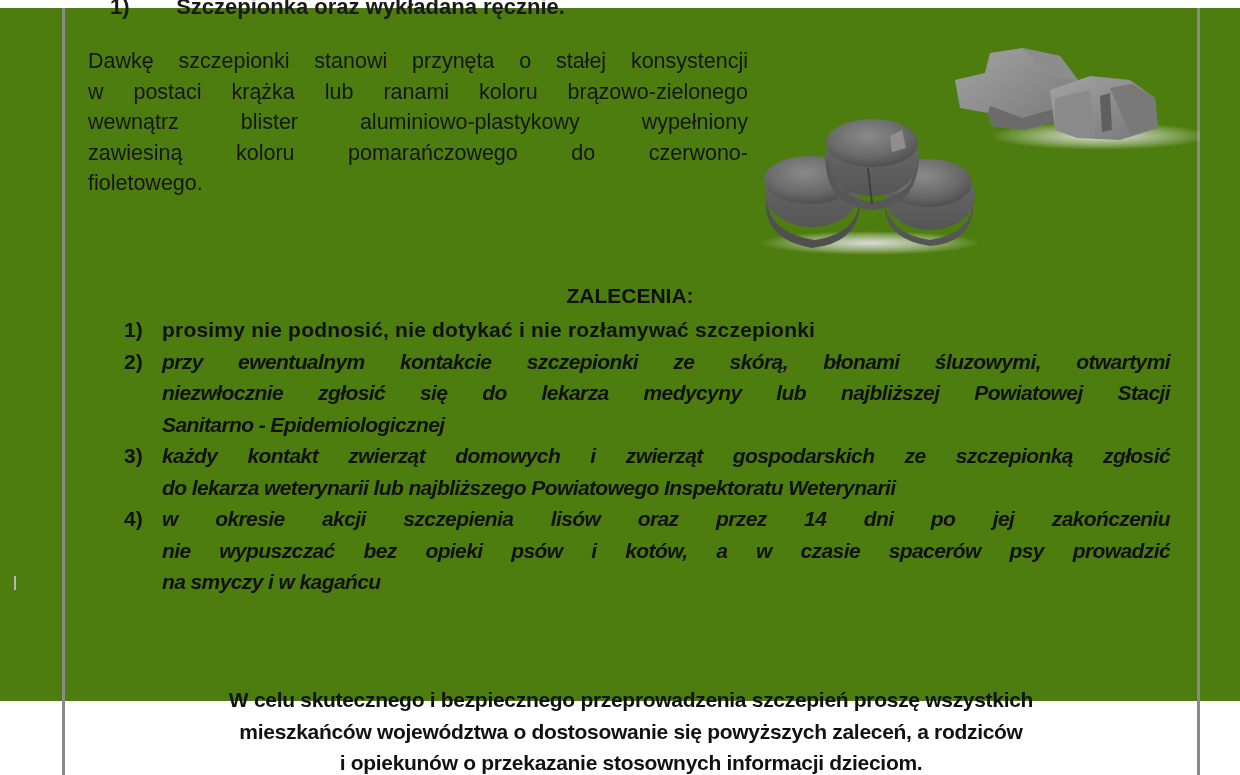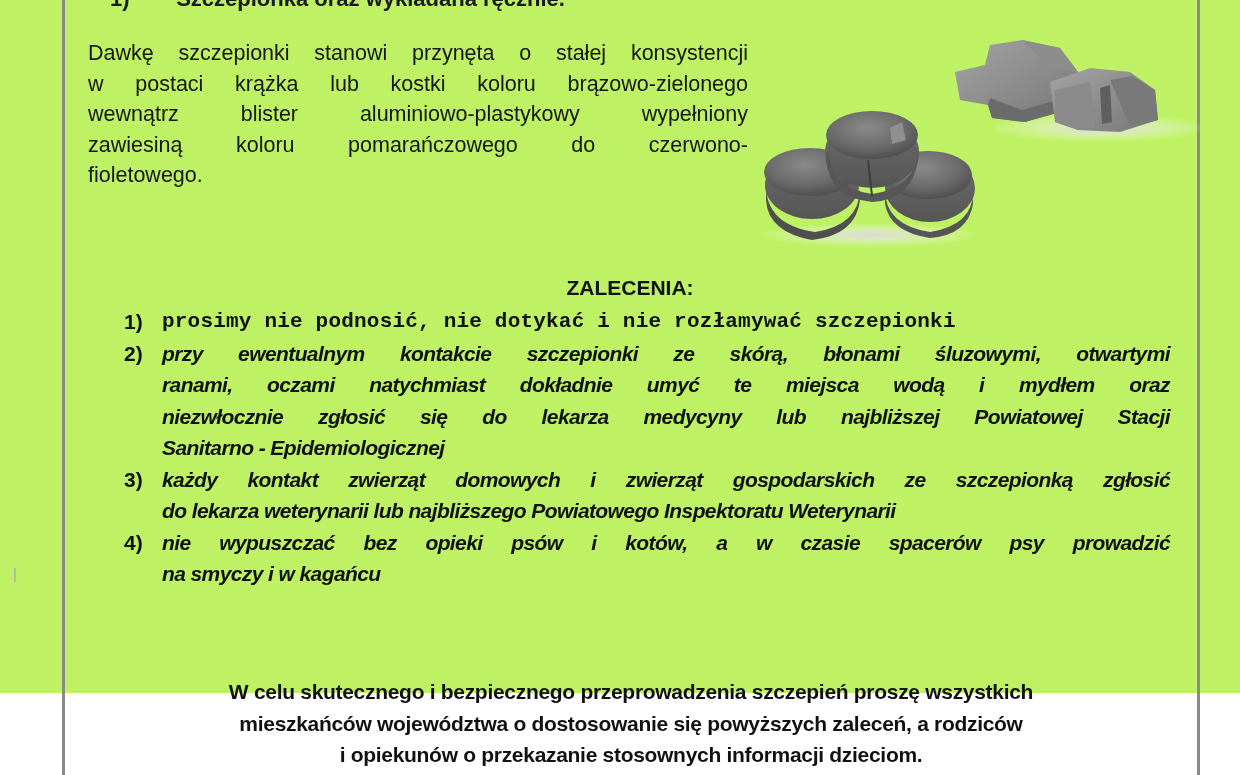--- a/index.html
+++ b/index.html
@@ -10,24 +10,24 @@
     body {
       width: 1240px;
       height: 775px;
       position: relative;
       overflow: hidden;
       font-family: "Liberation Sans", sans-serif;
       color: #1a1a1a;
     }
     .page {
       position: absolute;
-      left: 0; top: 0;
+      left: 0; top: 8px;
       width: 1240px;
       height: 693px;
-      background: #bef264;
+      background: #4d7c0f;
     }
     .border-left, .border-right {
       position: absolute;
       top: 0;
       height: 775px;
       width: 3px;
       background: #8a8a8a;
     }
     .border-left { left: 62px; }
     .border-right { left: 1197px; }
@@ -124,21 +124,21 @@
     }
     .rec-item .rec-line.last { text-align-last: left; }
     .rec-item.narrow {
       font-stretch: condensed;
     }
     .rec-item.narrow .rec-line {
       letter-spacing: -0.6px;
       font-style: italic;
     }
     .rec-item.item-1 { margin-bottom: 0; }
-    .rec-item.item-1 .rec-line { letter-spacing: 0.2px; font-family: Liberation Mono, monospace; }
+    .rec-item.item-1 .rec-line { letter-spacing: 0.2px; }
 
     
     .closing {
       position: absolute;
       left: 0;
       width: 1262px;
       top: 676px;
       text-align: center;
       font-size: 21px;
       font-weight: bold;
@@ -156,21 +156,21 @@
   <div class="border-right"></div>
   <div class="scan-mark"></div>
 
   <div class="clipped-line">
     <span class="num">1)</span>
     <span>Szczepionka oraz wykładana ręcznie.</span>
   </div>
 
   <div class="intro">
     <span class="line">Dawkę szczepionki stanowi przynęta o stałej konsystencji</span>
-    <span class="line">w postaci krążka lub kostki koloru brązowo-zielonego</span>
+    <span class="line">w postaci krążka lub ranami koloru brązowo-zielonego</span>
     <span class="line">wewnątrz blister aluminiowo-plastykowy wypełniony</span>
     <span class="line">zawiesiną koloru pomarańczowego do czerwono-</span>
     <span class="line last">fioletowego.</span>
   </div>
 
   <svg class="bait-image" viewBox="0 0 440 240" xmlns="http://www.w3.org/2000/svg">
     <defs>
       <radialGradient id="gDisc" cx="45%" cy="35%" r="70%">
         <stop offset="0%" stop-color="#8a8a8a"></stop>
         <stop offset="60%" stop-color="#6a6a6a"></stop>
@@ -221,31 +221,31 @@
   <div class="heading">ZALECENIA:</div>
 
   <ul class="rec-list">
     <li class="rec-item item-1">
       <span class="rec-num">1)</span>
       <span class="rec-line last">prosimy nie podnosić, nie dotykać i nie rozłamywać szczepionki</span>
     </li>
     <li class="rec-item narrow">
       <span class="rec-num">2)</span>
       <span class="rec-line">przy ewentualnym kontakcie szczepionki ze skórą, błonami śluzowymi, otwartymi</span>
-      <span class="rec-line">ranami, oczami natychmiast dokładnie umyć te miejsca wodą i mydłem oraz</span>
       <span class="rec-line">niezwłocznie zgłosić się do lekarza medycyny lub najbliższej Powiatowej Stacji</span>
       <span class="rec-line last">Sanitarno - Epidemiologicznej</span>
     </li>
     <li class="rec-item narrow">
       <span class="rec-num">3)</span>
       <span class="rec-line">każdy kontakt zwierząt domowych i zwierząt gospodarskich ze szczepionką zgłosić</span>
       <span class="rec-line last">do lekarza weterynarii lub najbliższego Powiatowego Inspektoratu Weterynarii</span>
     </li>
     <li class="rec-item narrow">
       <span class="rec-num">4)</span>
+      <span class="rec-line">w okresie akcji szczepienia lisów oraz przez 14 dni po jej zakończeniu</span>
       <span class="rec-line">nie wypuszczać bez opieki psów i kotów, a w czasie spacerów psy prowadzić</span>
       <span class="rec-line last">na smyczy i w kagańcu</span>
     </li>
   </ul>
 
   <div class="closing">
     <span class="line">W celu skutecznego i bezpiecznego przeprowadzenia szczepień proszę wszystkich</span>
     <span class="line">mieszkańców województwa o dostosowanie się powyższych zaleceń, a rodziców</span>
     <span class="line">i opiekunów o przekazanie stosownych informacji dzieciom.</span>
   </div>

